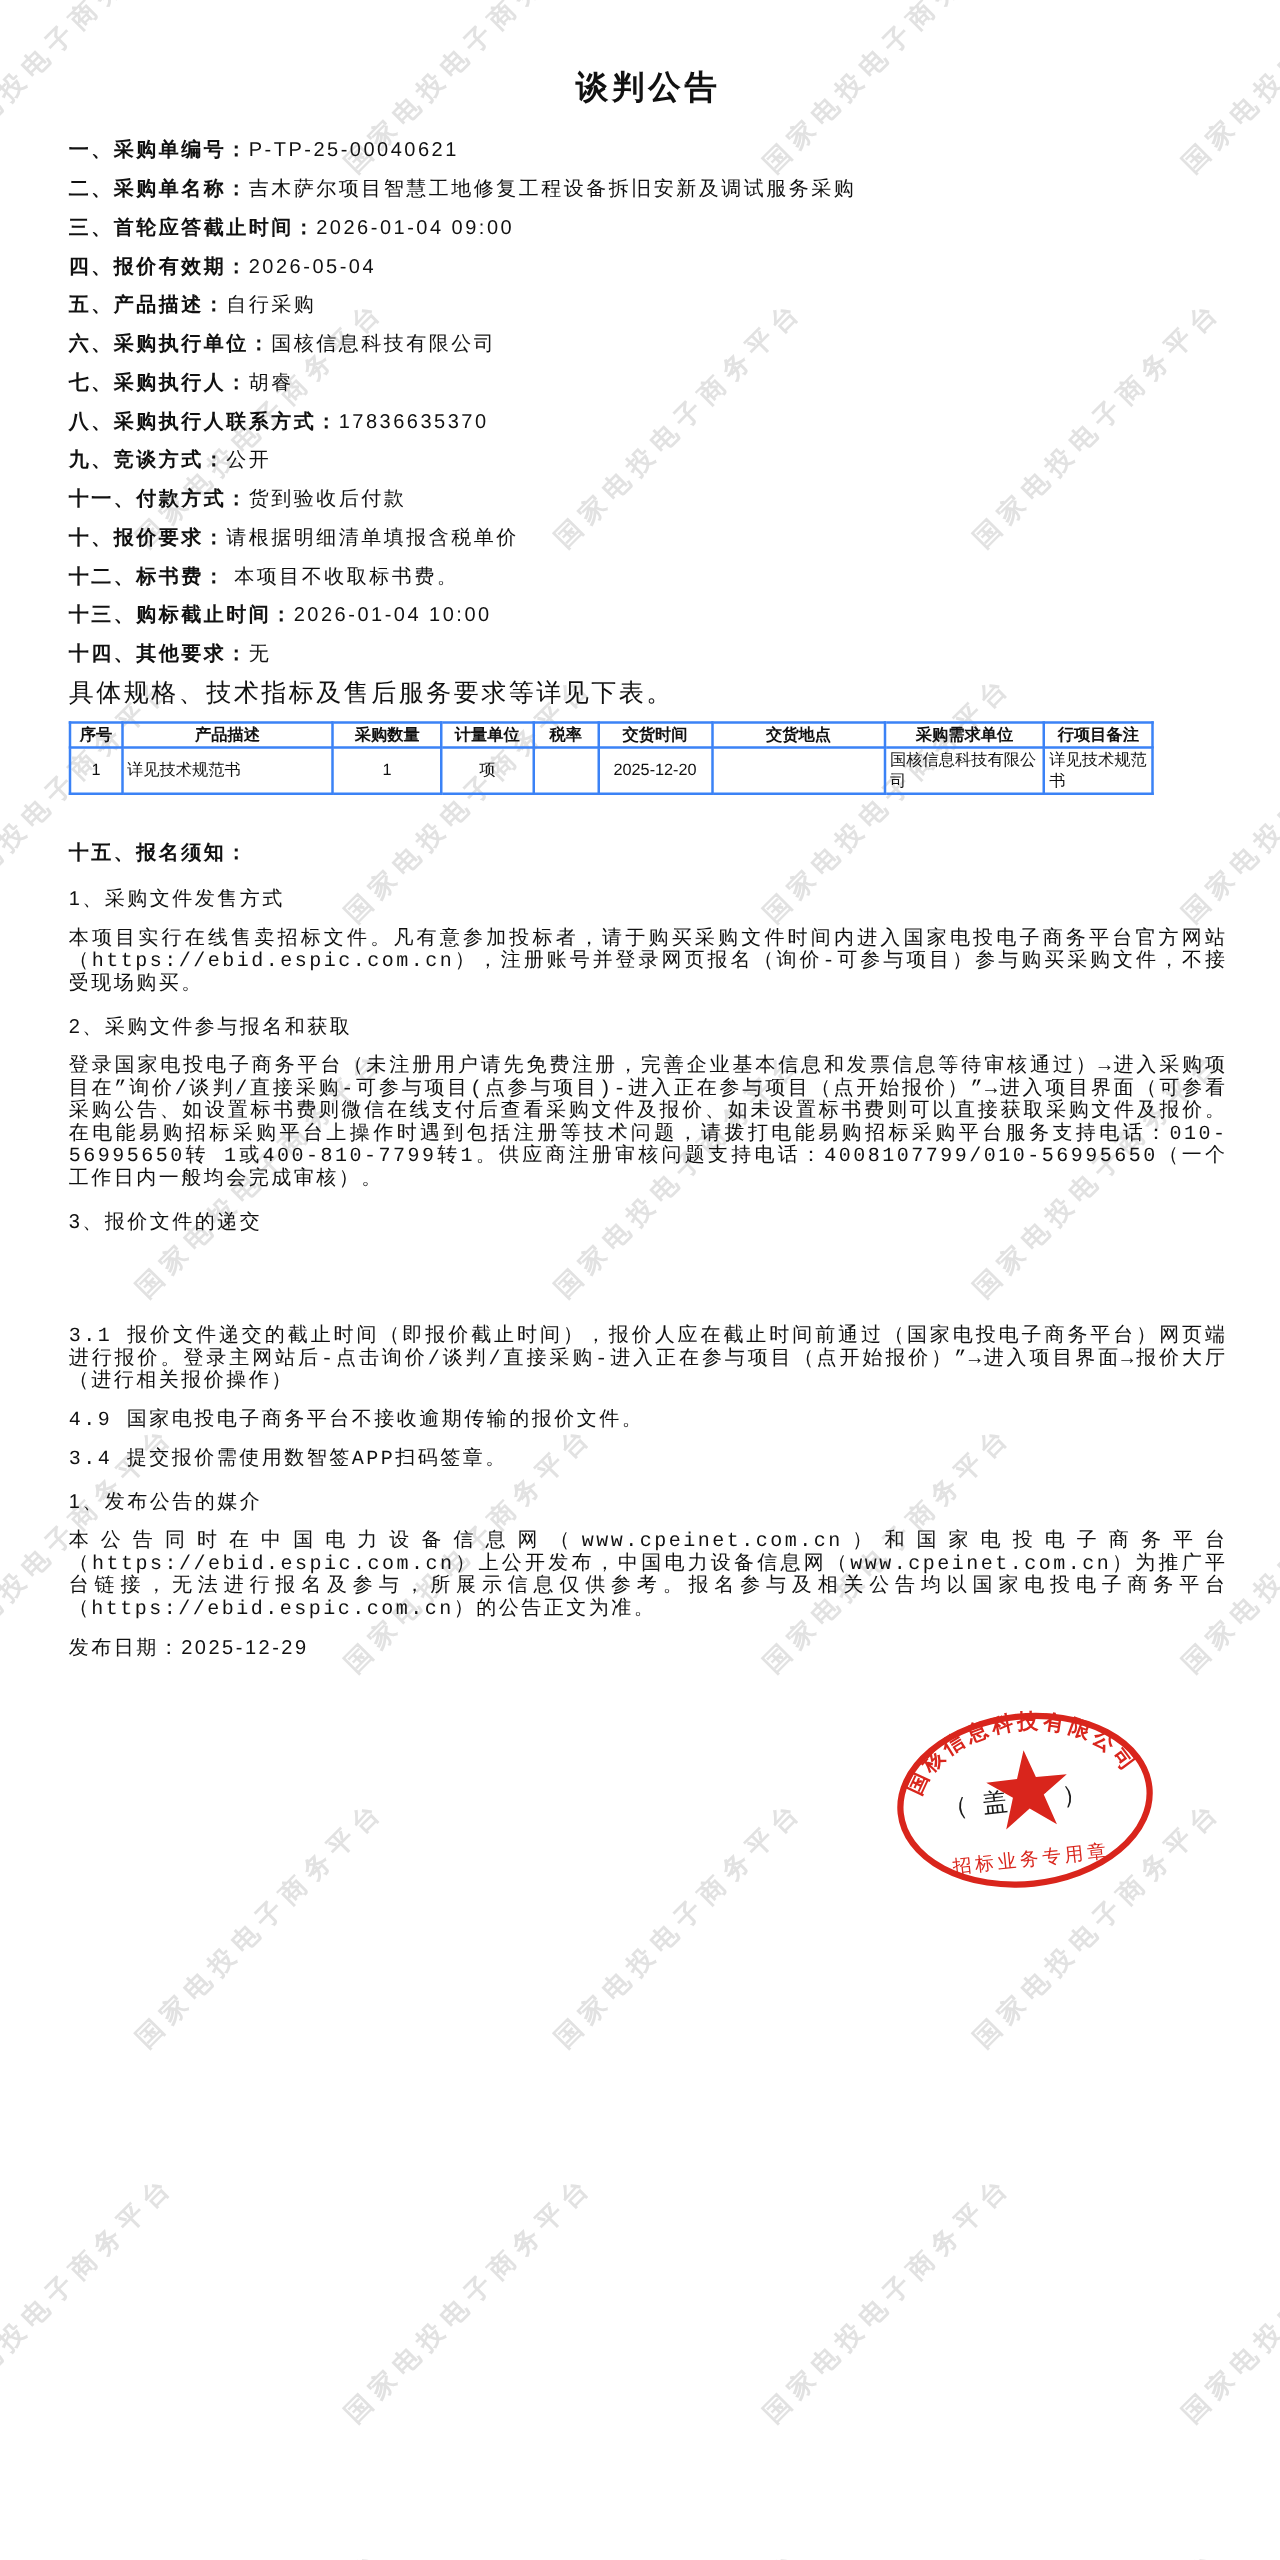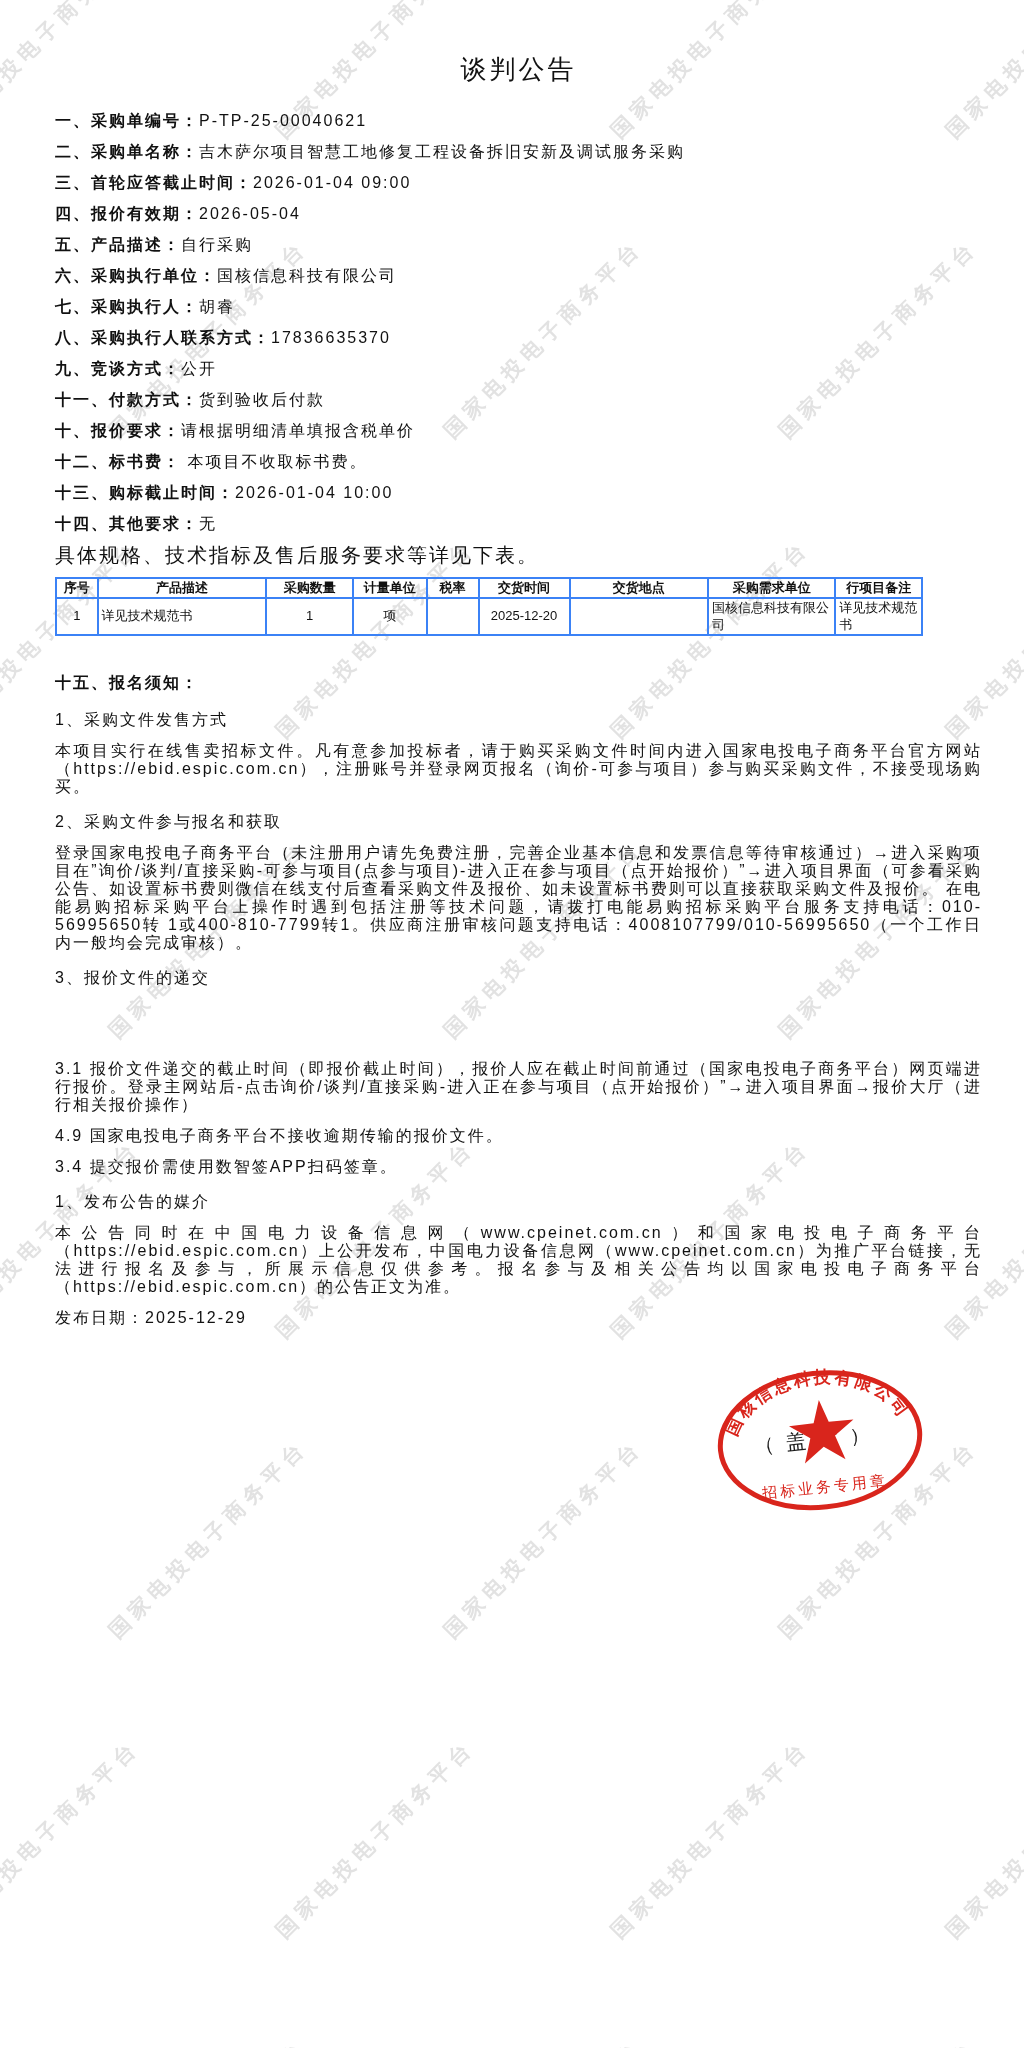--- a/index.html
+++ b/index.html
@@ -9,40 +9,41 @@
     color:#111111;
   }
   
   .wm-layer { position:absolute; inset:0; z-index:0; overflow:hidden; pointer-events:none; }
   .wm {
     position:absolute; white-space:nowrap; font-size:21px; letter-spacing:6px;
     transform:rotate(-45deg); transform-origin:center; font-weight:bold;
   }
   
   .doc { position:absolute; left:55px; right:42px; top:0; z-index:1; }
-  .title { margin:52px 0 0 0; text-align:center; font-size:26px; font-weight:normal; letter-spacing:3px; }
+  .title { margin:52px 0 0 0; text-align:center; font-size:26px; font-weight:bold; letter-spacing:3px; }
   .items { margin-top:24px; }
   .item { font-size:16px; line-height:20px; margin-bottom:11px; letter-spacing:2px; }
   .item-label { font-weight:bold; }
   .intro { margin:10px 0 0 0; font-size:20px; line-height:20px; letter-spacing:2px; }
   .spec-table {
     margin-top:12px; border-collapse:collapse; table-layout:fixed; width:868px;
     font-size:13px;
   }
   .spec-table th, .spec-table td { border:2px solid #3b82f6; padding:1px 3px; line-height:1.25; }
   .spec-table th { font-weight:bold; text-align:center; }
   .spec-table td { text-align:left; word-break:break-all; }
   .spec-table td.c0, .spec-table td.c2, .spec-table td.c3, .spec-table td.c5 { text-align:center; }
   col.w0{width:4.8%} col.w1{width:19.5%} col.w2{width:10%} col.w3{width:8.5%}
   col.w4{width:6%} col.w5{width:10.5%} col.w6{width:16%} col.w7{width:14.7%} col.w8{width:10%}
   .notice-heading { margin-top:36px; font-size:16px; font-weight:bold; letter-spacing:2px; line-height:22px; }
   .sec-head { margin-top:16px; font-size:16px; line-height:20px; letter-spacing:2px; }
   .para {
     margin:12px 0 0 0; font-size:16px; line-height:18px; letter-spacing:2px;
     text-align:justify;
+    font-family:Liberation Mono, monospace;
   }
   .para.sub { margin-top:13px; }
   .para.gap-top { margin-top:72px; }
   .date-line { margin-top:12px; text-align:left; padding-right:62px; font-size:16px; letter-spacing:2px; }
   
   .seal { position:absolute; left:708px; top:1358px; width:228px; height:168px; z-index:2; }
 </style>
 </head>
 <body>
 

